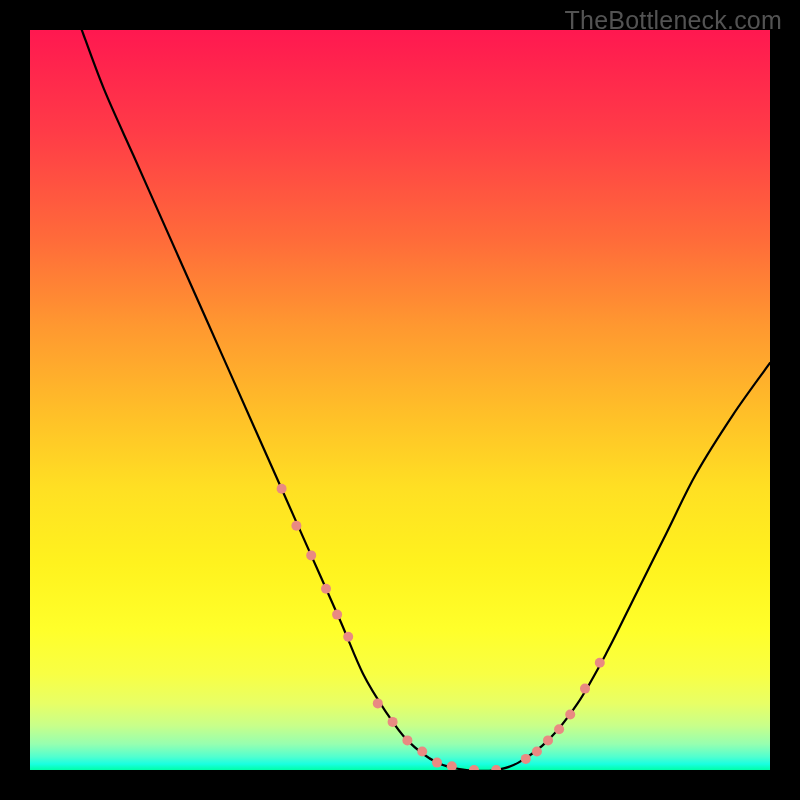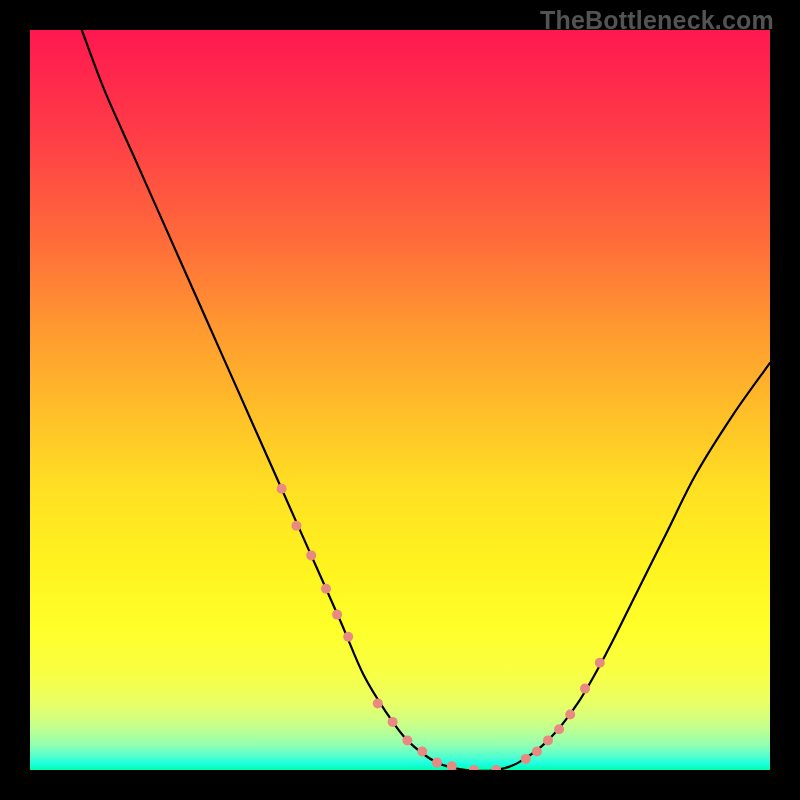--- a/index.html
+++ b/index.html
@@ -13,24 +13,24 @@
   }
   .frame {
     position: relative;
     width: 800px;
     height: 800px;
     background: #000;
   }
   .watermark {
     position: absolute;
     top: 6px;
-    right: 26px;
+    right: 18px;
     color: #535353;
     font-size: 25px;
-    font-weight: 700;
+    font-weight: 400;
     letter-spacing: 0.2px;
     z-index: 10;
   }
   .plot-area {
     position: absolute;
     left: 30px;
     top: 30px;
     width: 740px;
     height: 740px;
     overflow: hidden;

